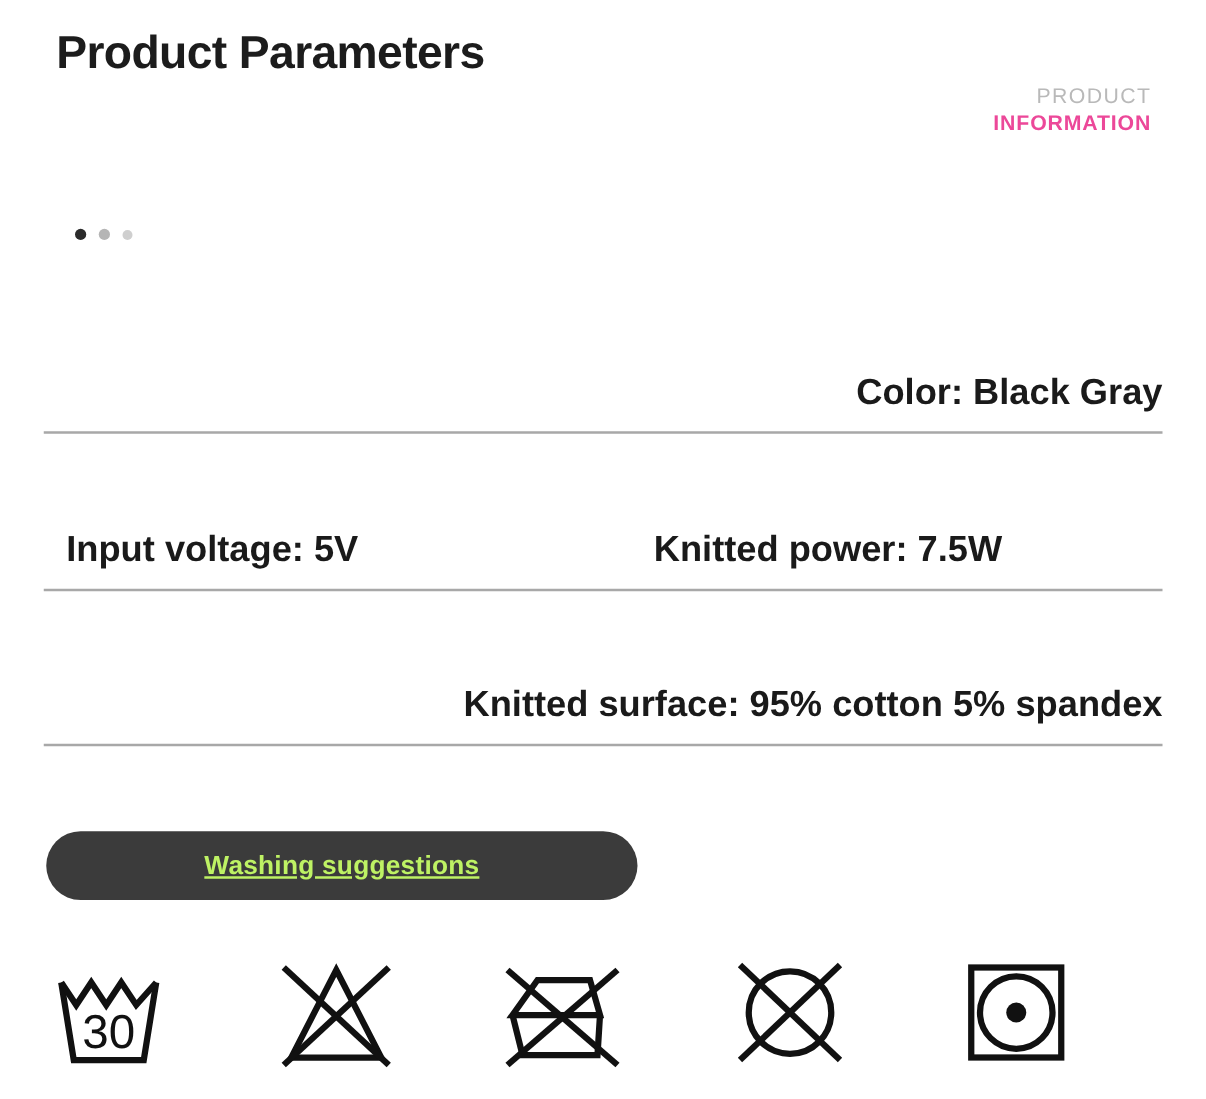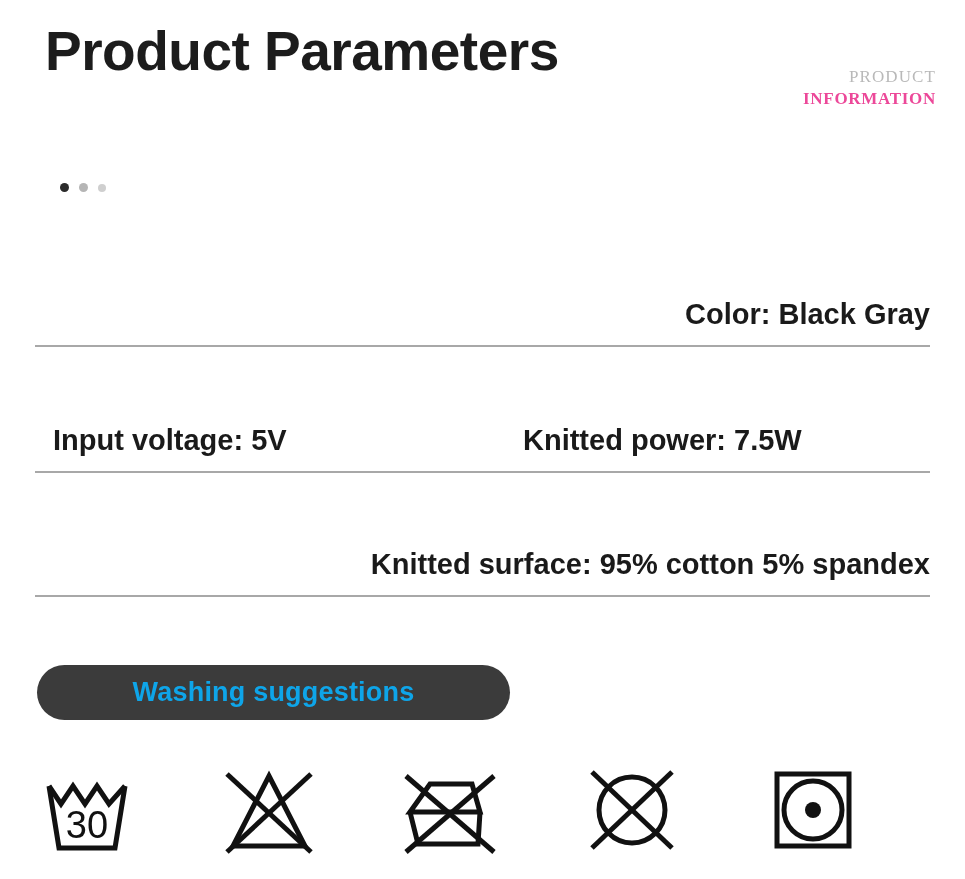--- a/index.html
+++ b/index.html
@@ -17,35 +17,34 @@
     width: 965px;
     height: 879px;
     background: #ffffff;
   }
 
   
   .page-title {
     position: absolute;
     left: 45px;
     top: 22px;
-    font-size: 55px;
+    font-size: 37px;
     font-weight: 700;
     color: #1c1c1c;
     letter-spacing: -0.5px;
     line-height: 1.08;
     white-space: nowrap;
   }
 
   .corner-label {
     position: absolute;
-    right: 29px;
+    right: 44px;
     top: 66px;
     text-align: right;
     line-height: 1.3;
-    font-family: Liberation Serif, serif;
   }
   .corner-label .cl-top {
     display: block;
     font-size: 17px;
     font-weight: 400;
     letter-spacing: 1.1px;
     color: #b9b9b9;
   }
   .corner-label .cl-bottom {
     display: block;
@@ -112,25 +111,26 @@
     top: 665px;
     width: 473px;
     height: 55px;
     border-radius: 28px;
     background: #3b3b3b;
     display: flex;
     align-items: center;
     justify-content: center;
   }
   .wash-pill .pill-label {
-    font-size: 27px;
-    font-weight: 700;
-    color: #0ea5e9;
+    font-size: 21px;
+    font-weight: 700;
+    color: #bef264;
     letter-spacing: 0.2px;
     white-space: nowrap;
+    text-decoration: underline;
   }
 
   
   .care-row {
     position: absolute;
     left: 35px;
     top: 758px;
     width: 830px;
     display: flex;
     align-items: flex-start;

